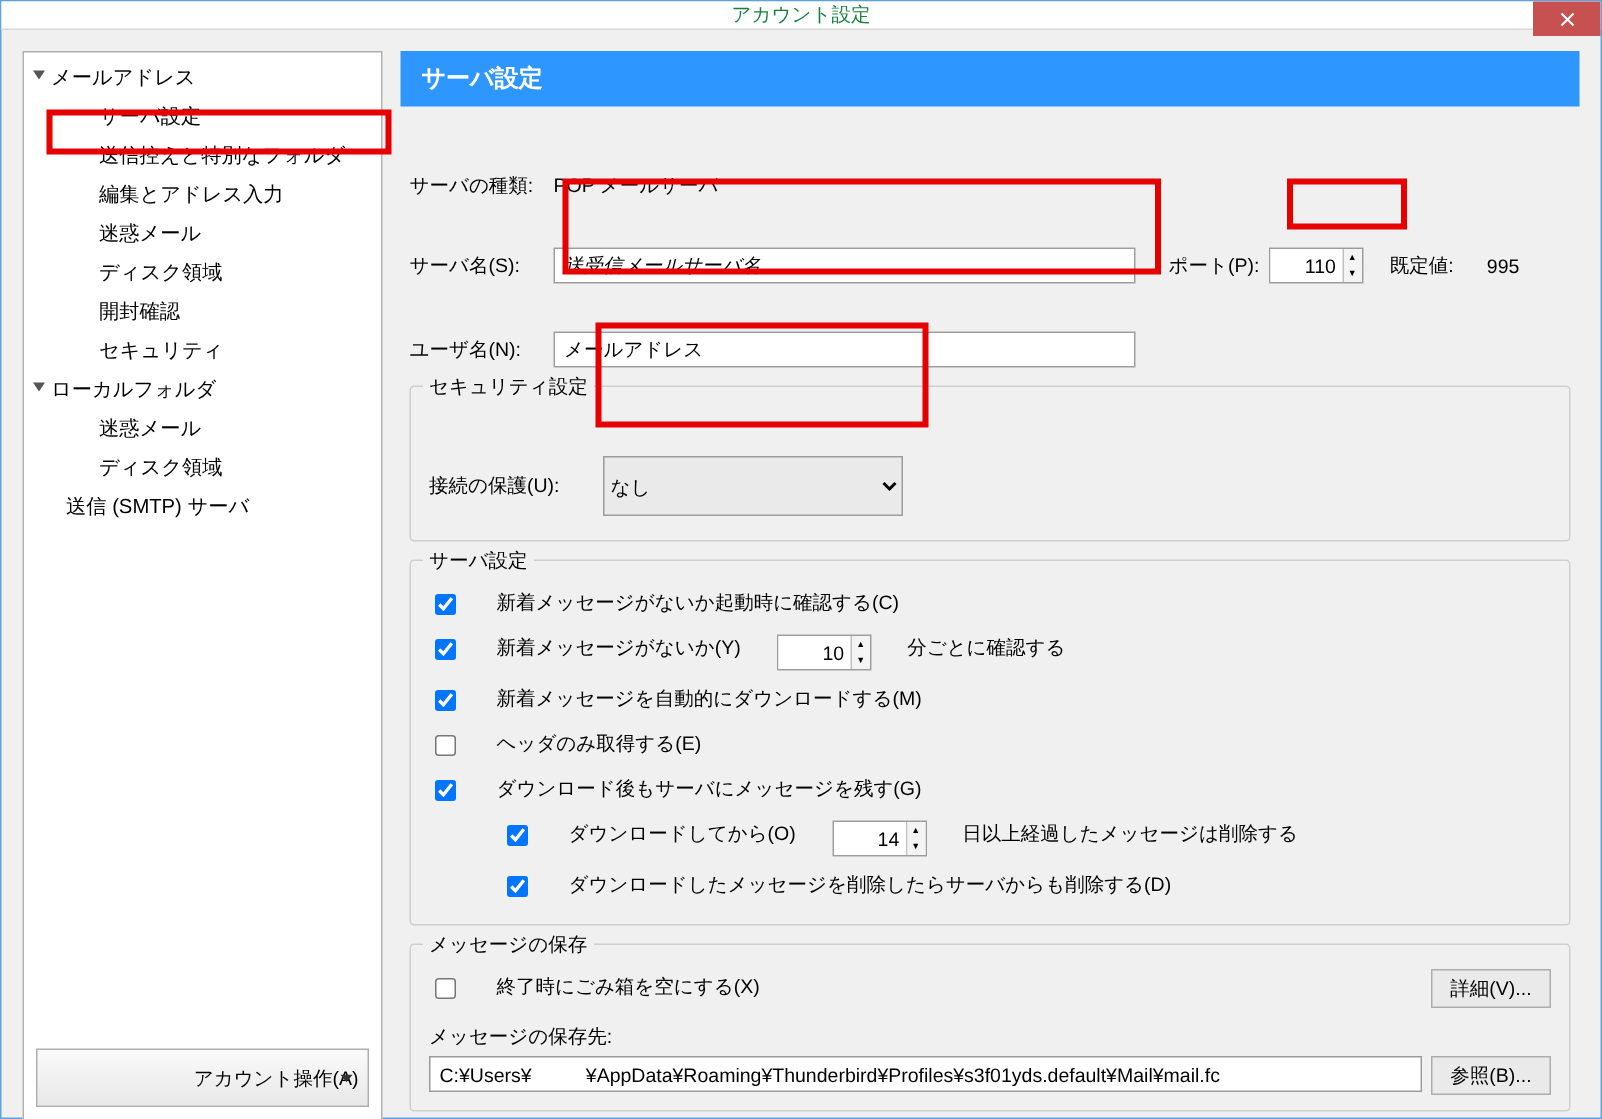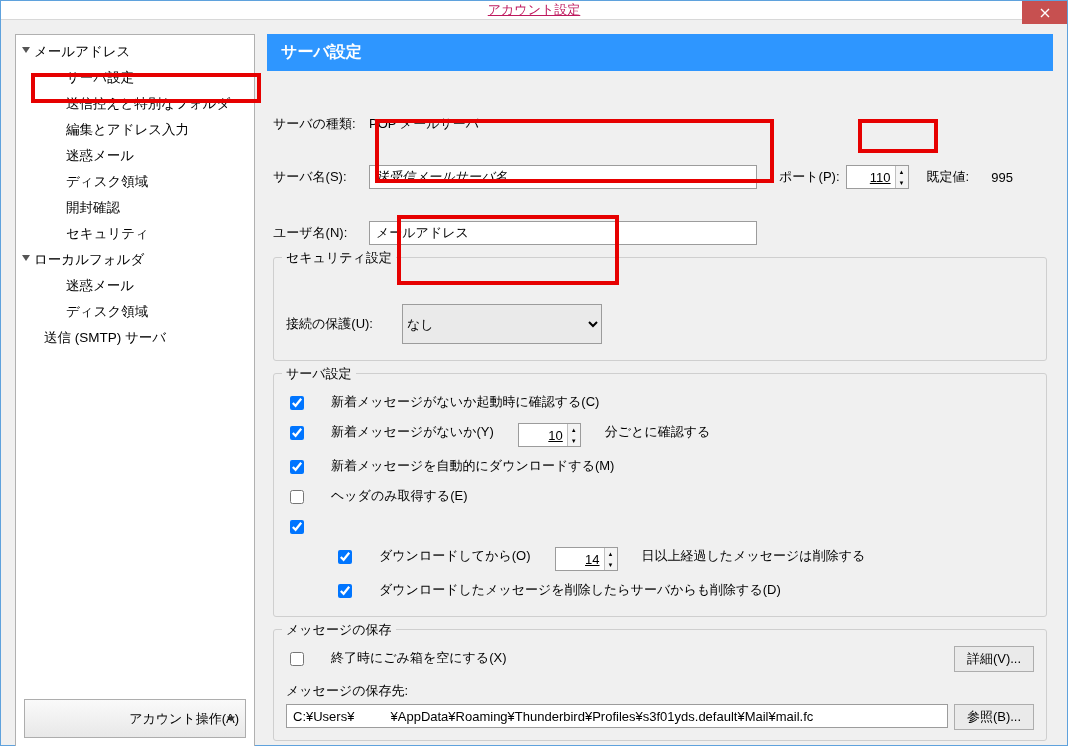--- a/index.html
+++ b/index.html
@@ -23,22 +23,21 @@
     height: 32px;
     background: #fff;
     display: flex;
     align-items: center;
     position: relative;
     border-bottom: 1px solid #d8d8d8;
   }
   .titlebar-title {
     margin: 0 auto;
     font-size: 13px;
-    color: #be185d;
-    text-decoration: underline;
+    color: #15803d;
   }
   .close-btn {
     position: absolute;
     right: 0;
     top: 0;
     width: 45px;
     height: 23px;
     background: #c75050;
     color: #fff;
     display: flex;
@@ -169,21 +168,20 @@
     border: 1px solid #9c9c9c;
     background: #fff;
   }
   .spinner input {
     width: 48px;
     border: none;
     text-align: right;
     padding-right: 4px;
     font-family: inherit;
     font-size: 13px;
-    text-decoration: underline;
   }
   .spinner .arrows {
     width: 13px;
     display: flex;
     flex-direction: column;
     border-left: 1px solid #c0c0c0;
   }
   .spinner .arrows div {
     flex:1;
     display:flex;
@@ -325,20 +323,21 @@
           <div class="chk-row">
             <input type="checkbox" checked="" style="">
             <span>新着メッセージを自動的にダウンロードする(M)</span>
           </div>
           <div class="chk-row">
             <input type="checkbox" style="">
             <span>ヘッダのみ取得する(E)</span>
           </div>
           <div class="chk-row">
             <input type="checkbox" checked="" style="">
+            <span>ダウンロード後もサーバにメッセージを残す(G)</span>
           </div>
           <div class="chk-row sub">
             <input type="checkbox" checked="" style="">
             <span>ダウンロードしてから(O)</span>
             <div class="spinner">
               <input type="text" value="14" style="">
               <div class="arrows">
                   <div>▲</div>
                   <div>▼</div>
                 </div>

